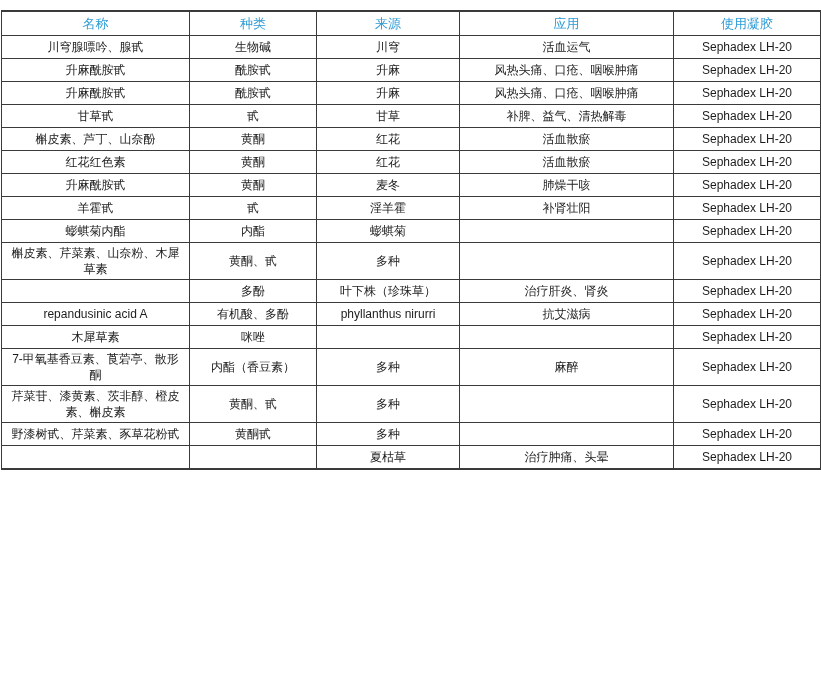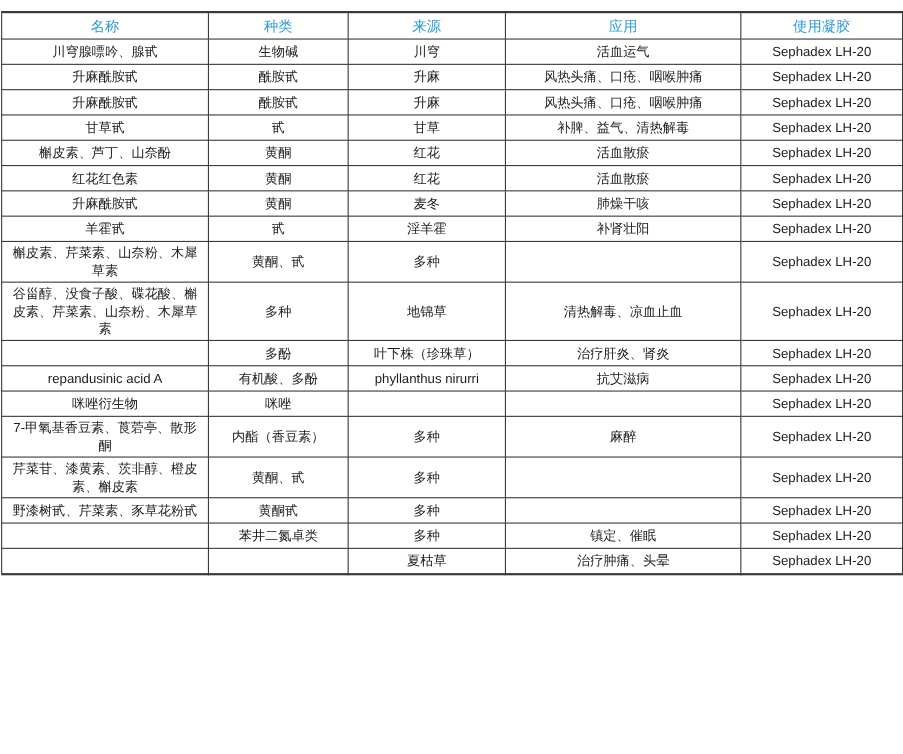--- a/index.html
+++ b/index.html
@@ -125,49 +125,49 @@
           <td>Sephadex LH-20</td>
         </tr>
         <tr>
           <td>羊霍甙</td>
           <td>甙</td>
           <td>淫羊霍</td>
           <td>补肾壮阳</td>
           <td>Sephadex LH-20</td>
         </tr>
         <tr>
+          <td>蟛蜞菊内酯</td>
+          <td>内酯</td>
+          <td>蟛蜞菊</td>
+          <td></td>
+          <td>Sephadex LH-20</td>
+        </tr>
+        <tr>
           <td>槲皮素、芹菜素、山奈粉、木犀草素</td>
           <td>黄酮、甙</td>
           <td>多种</td>
           <td></td>
-          <td>Sephadex LH-20</td>
-        </tr>
-        <tr>
-          <td>谷甾醇、没食子酸、碟花酸、槲皮素、芹菜素、山奈粉、木犀草素</td>
-          <td>多种</td>
-          <td>地锦草</td>
-          <td>清热解毒、凉血止血</td>
           <td>Sephadex LH-20</td>
         </tr>
         <tr>
           <td></td>
           <td>多酚</td>
           <td>叶下株（珍珠草）</td>
           <td>治疗肝炎、肾炎</td>
           <td>Sephadex LH-20</td>
         </tr>
         <tr>
           <td>repandusinic acid A</td>
           <td>有机酸、多酚</td>
           <td>phyllanthus nirurri</td>
           <td>抗艾滋病</td>
           <td>Sephadex LH-20</td>
         </tr>
         <tr>
-          <td>咪唑衍生物</td>
+          <td>木犀草素</td>
           <td>咪唑</td>
           <td></td>
           <td></td>
           <td>Sephadex LH-20</td>
         </tr>
         <tr>
           <td>7-甲氧基香豆素、莨菪亭、散形酮</td>
           <td>内酯（香豆素）</td>
           <td>多种</td>
           <td>麻醉</td>
@@ -178,27 +178,20 @@
           <td>黄酮、甙</td>
           <td>多种</td>
           <td></td>
           <td>Sephadex LH-20</td>
         </tr>
         <tr>
           <td>野漆树甙、芹菜素、豕草花粉甙</td>
           <td>黄酮甙</td>
           <td>多种</td>
           <td></td>
-          <td>Sephadex  LH-20</td>
-        </tr>
-        <tr>
-          <td></td>
-          <td>苯井二氮卓类</td>
-          <td>多种</td>
-          <td>镇定、催眠</td>
           <td>Sephadex  LH-20</td>
         </tr>
         <tr>
           <td></td>
           <td></td>
           <td>夏枯草</td>
           <td>治疗肿痛、头晕</td>
           <td>Sephadex  LH-20</td>
         </tr>
       </tbody>

